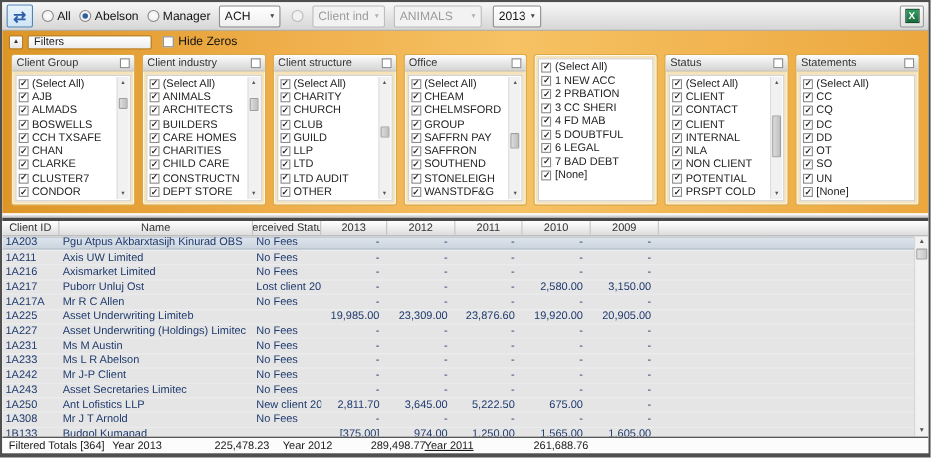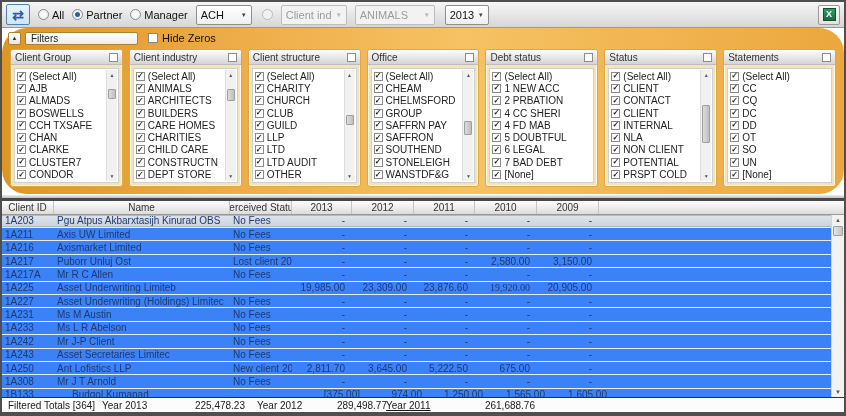--- a/index.html
+++ b/index.html
@@ -48,21 +48,21 @@
     display:flex; align-items:center; justify-content:center; padding:0;
   }
   .excel-icon{
     width:13px; height:13px; background:linear-gradient(#2f9e5f,#1d6b41);
     border:1px solid #14502f; color:#fff; font-size:9px; font-weight:bold;
     display:flex; align-items:center; justify-content:center; line-height:1;
   }
   
   .filters-region{
     flex:0 0 151px; background:linear-gradient(90deg,#dd9526,#efae4a 30%,#f6c264 55%,#eca73e 100%);
-    border-bottom:1px solid #fff; display:flex; flex-direction:column;border-radius:25px;
+    border-bottom:1px solid #fff; display:flex; flex-direction:column;
   }
   .filters-bar{ height:18px; display:flex; align-items:center; gap:4px; padding:2px 6px 0 6px; font-size:10px; }
   .collapse-btn{
     width:13px; height:13px; border:1px solid #b08030; border-radius:2px;
     background:linear-gradient(#fff,#e6e6e6); display:flex; align-items:center;
     justify-content:center; cursor:pointer; padding:0;
   }
   .collapse-glyph{ font-size:6px; color:#333; line-height:1; }
   .filters-title{
     width:113px; height:13px; border:1px solid #b08030; border-radius:2px;
@@ -114,21 +114,21 @@
   .grid-header{
     height:14px; flex:0 0 14px; display:flex; background:linear-gradient(#ffffff,#dcdcdc);
     border-bottom:1px solid #9a9a9a; font-size:10px; color:#333;
   }
   .gh-cell{
     display:flex; align-items:center; justify-content:center;
     border-right:1px solid #c4c4c4; overflow:hidden; white-space:nowrap; cursor:pointer;
   }
   .gh-cell.filler{ flex:1; border-right:none; cursor:default; }
   .grid-body{ flex:1; overflow:hidden; }
-  .grid-row{ display:flex; height:13.4px; font-size:10px; color:#1f3a6e; border-bottom:1px solid #e9ebee; background:#3b82f6; }
+  .grid-row{ display:flex; height:13.4px; font-size:10px; color:#1f3a6e; border-bottom:1px solid #e9ebee; background:#e5e5e5; }
   .grid-row.selected{
     background:linear-gradient(#dfe5ec,#c9d2dd);
     box-shadow:inset 0 1px 0 #aeb9c6, inset 0 -1px 0 #aeb9c6;
   }
   .gc{ display:flex; align-items:center; overflow:hidden; white-space:nowrap; padding:0 3px; }
   .gc.left{ justify-content:flex-start; }
   .gc.right{ justify-content:flex-end; padding-right:7px; }
   .gc.filler{ flex:1; }
   .grid-vscroll{
     position:absolute; top:14px; right:0; bottom:0; width:13px;
@@ -161,21 +161,21 @@
   <div class="toolbar">
     <button class="refresh-btn">
       <span class="refresh-glyph">⇄</span>
     </button>
     <label class="radio-wrap">
       <span class="radio" id="radio-0"></span>
       <span>All</span>
     </label>
     <label class="radio-wrap">
       <span class="radio checked" id="radio-1"></span>
-      <span>Partner</span>
+      <span>Abelson</span>
     </label>
     <label class="radio-wrap">
       <span class="radio" id="radio-2"></span>
       <span>Manager</span>
     </label>
     <div class="combo" style="width:56px">
       <span class="combo-text">ACH</span>
       <span class="combo-arrow">▼</span>
     </div>
     <span class="radio disabled" style="margin-left:2px"></span>
@@ -471,24 +471,20 @@
               <span class="item-label">WANSTDF&amp;G</span>
             </div>
             <div class="vscroll">
               <span class="sb-up">▲</span>
               <span class="sb-thumb" style="top: 51px; height: 14px;"></span>
               <span class="sb-down">▼</span>
             </div>
           </div>
         </div>
         <div class="panel">
-          <div class="panel-header">
-            <span class="panel-title">Debt status</span>
-            <span class="checkbox"></span>
-          </div>
           <div class="panel-list">
             <div class="list-item">
               <span class="checkbox checked">
                 <span class="cb-glyph">✓</span>
               </span>
               <span class="item-label">(Select All)</span>
             </div>
             <div class="list-item">
               <span class="checkbox checked">
                 <span class="cb-glyph">✓</span>
@@ -498,21 +494,21 @@
             <div class="list-item">
               <span class="checkbox checked">
                 <span class="cb-glyph">✓</span>
               </span>
               <span class="item-label">2 PRBATION</span>
             </div>
             <div class="list-item">
               <span class="checkbox checked">
                 <span class="cb-glyph">✓</span>
               </span>
-              <span class="item-label">4 CC SHERI</span>
+              <span class="item-label">3 CC SHERI</span>
             </div>
             <div class="list-item">
               <span class="checkbox checked">
                 <span class="cb-glyph">✓</span>
               </span>
               <span class="item-label">4 FD MAB</span>
             </div>
             <div class="list-item">
               <span class="checkbox checked">
                 <span class="cb-glyph">✓</span>
@@ -741,21 +737,21 @@
           <div class="gc right" style="width: 62px;">-</div>
           <div class="gc filler"></div>
         </div>
         <div class="grid-row">
           <div class="gc left" style="width: 52px;">1A225</div>
           <div class="gc left" style="width: 176px;">Asset Underwriting Limiteb</div>
           <div class="gc left" style="width: 62px;"></div>
           <div class="gc right" style="width: 60px;">19,985.00</div>
           <div class="gc right" style="width: 62px;">23,309.00</div>
           <div class="gc right" style="width: 61px;">23,876.60</div>
-          <div class="gc right" style="width: 62px; font-family: Liberation Serif, serif;">19,920.00</div>
+          <div class="gc right" style="width: 62px;">19,920.00</div>
           <div class="gc right" style="width: 62px;">20,905.00</div>
           <div class="gc filler"></div>
         </div>
         <div class="grid-row">
           <div class="gc left" style="width: 52px;">1A227</div>
           <div class="gc left" style="width: 176px;">Asset Underwriting (Holdings) Limitec</div>
           <div class="gc left" style="width: 62px;">No Fees</div>
           <div class="gc right" style="width: 60px;">-</div>
           <div class="gc right" style="width: 62px;">-</div>
           <div class="gc right" style="width: 61px;">-</div>
@@ -824,21 +820,21 @@
           <div class="gc left" style="width: 62px;">No Fees</div>
           <div class="gc right" style="width: 60px;">-</div>
           <div class="gc right" style="width: 62px;">-</div>
           <div class="gc right" style="width: 61px;">-</div>
           <div class="gc right" style="width: 62px;">-</div>
           <div class="gc right" style="width: 62px;">-</div>
           <div class="gc filler"></div>
         </div>
         <div class="grid-row">
           <div class="gc left" style="width: 52px;">1B133</div>
-          <div class="gc left" style="width: 176px; margin-left: 15px;">Budqol Kumapad</div>
+          <div class="gc left" style="width: 176px;">Budqol Kumapad</div>
           <div class="gc left" style="width: 62px;"></div>
           <div class="gc right" style="width: 60px;">[375.00]</div>
           <div class="gc right" style="width: 62px;">974.00</div>
           <div class="gc right" style="width: 61px;">1,250.00</div>
           <div class="gc right" style="width: 62px;">1,565.00</div>
           <div class="gc right" style="width: 62px;">1,605.00</div>
           <div class="gc filler"></div>
         </div>
       </div>
     <div class="grid-vscroll">

